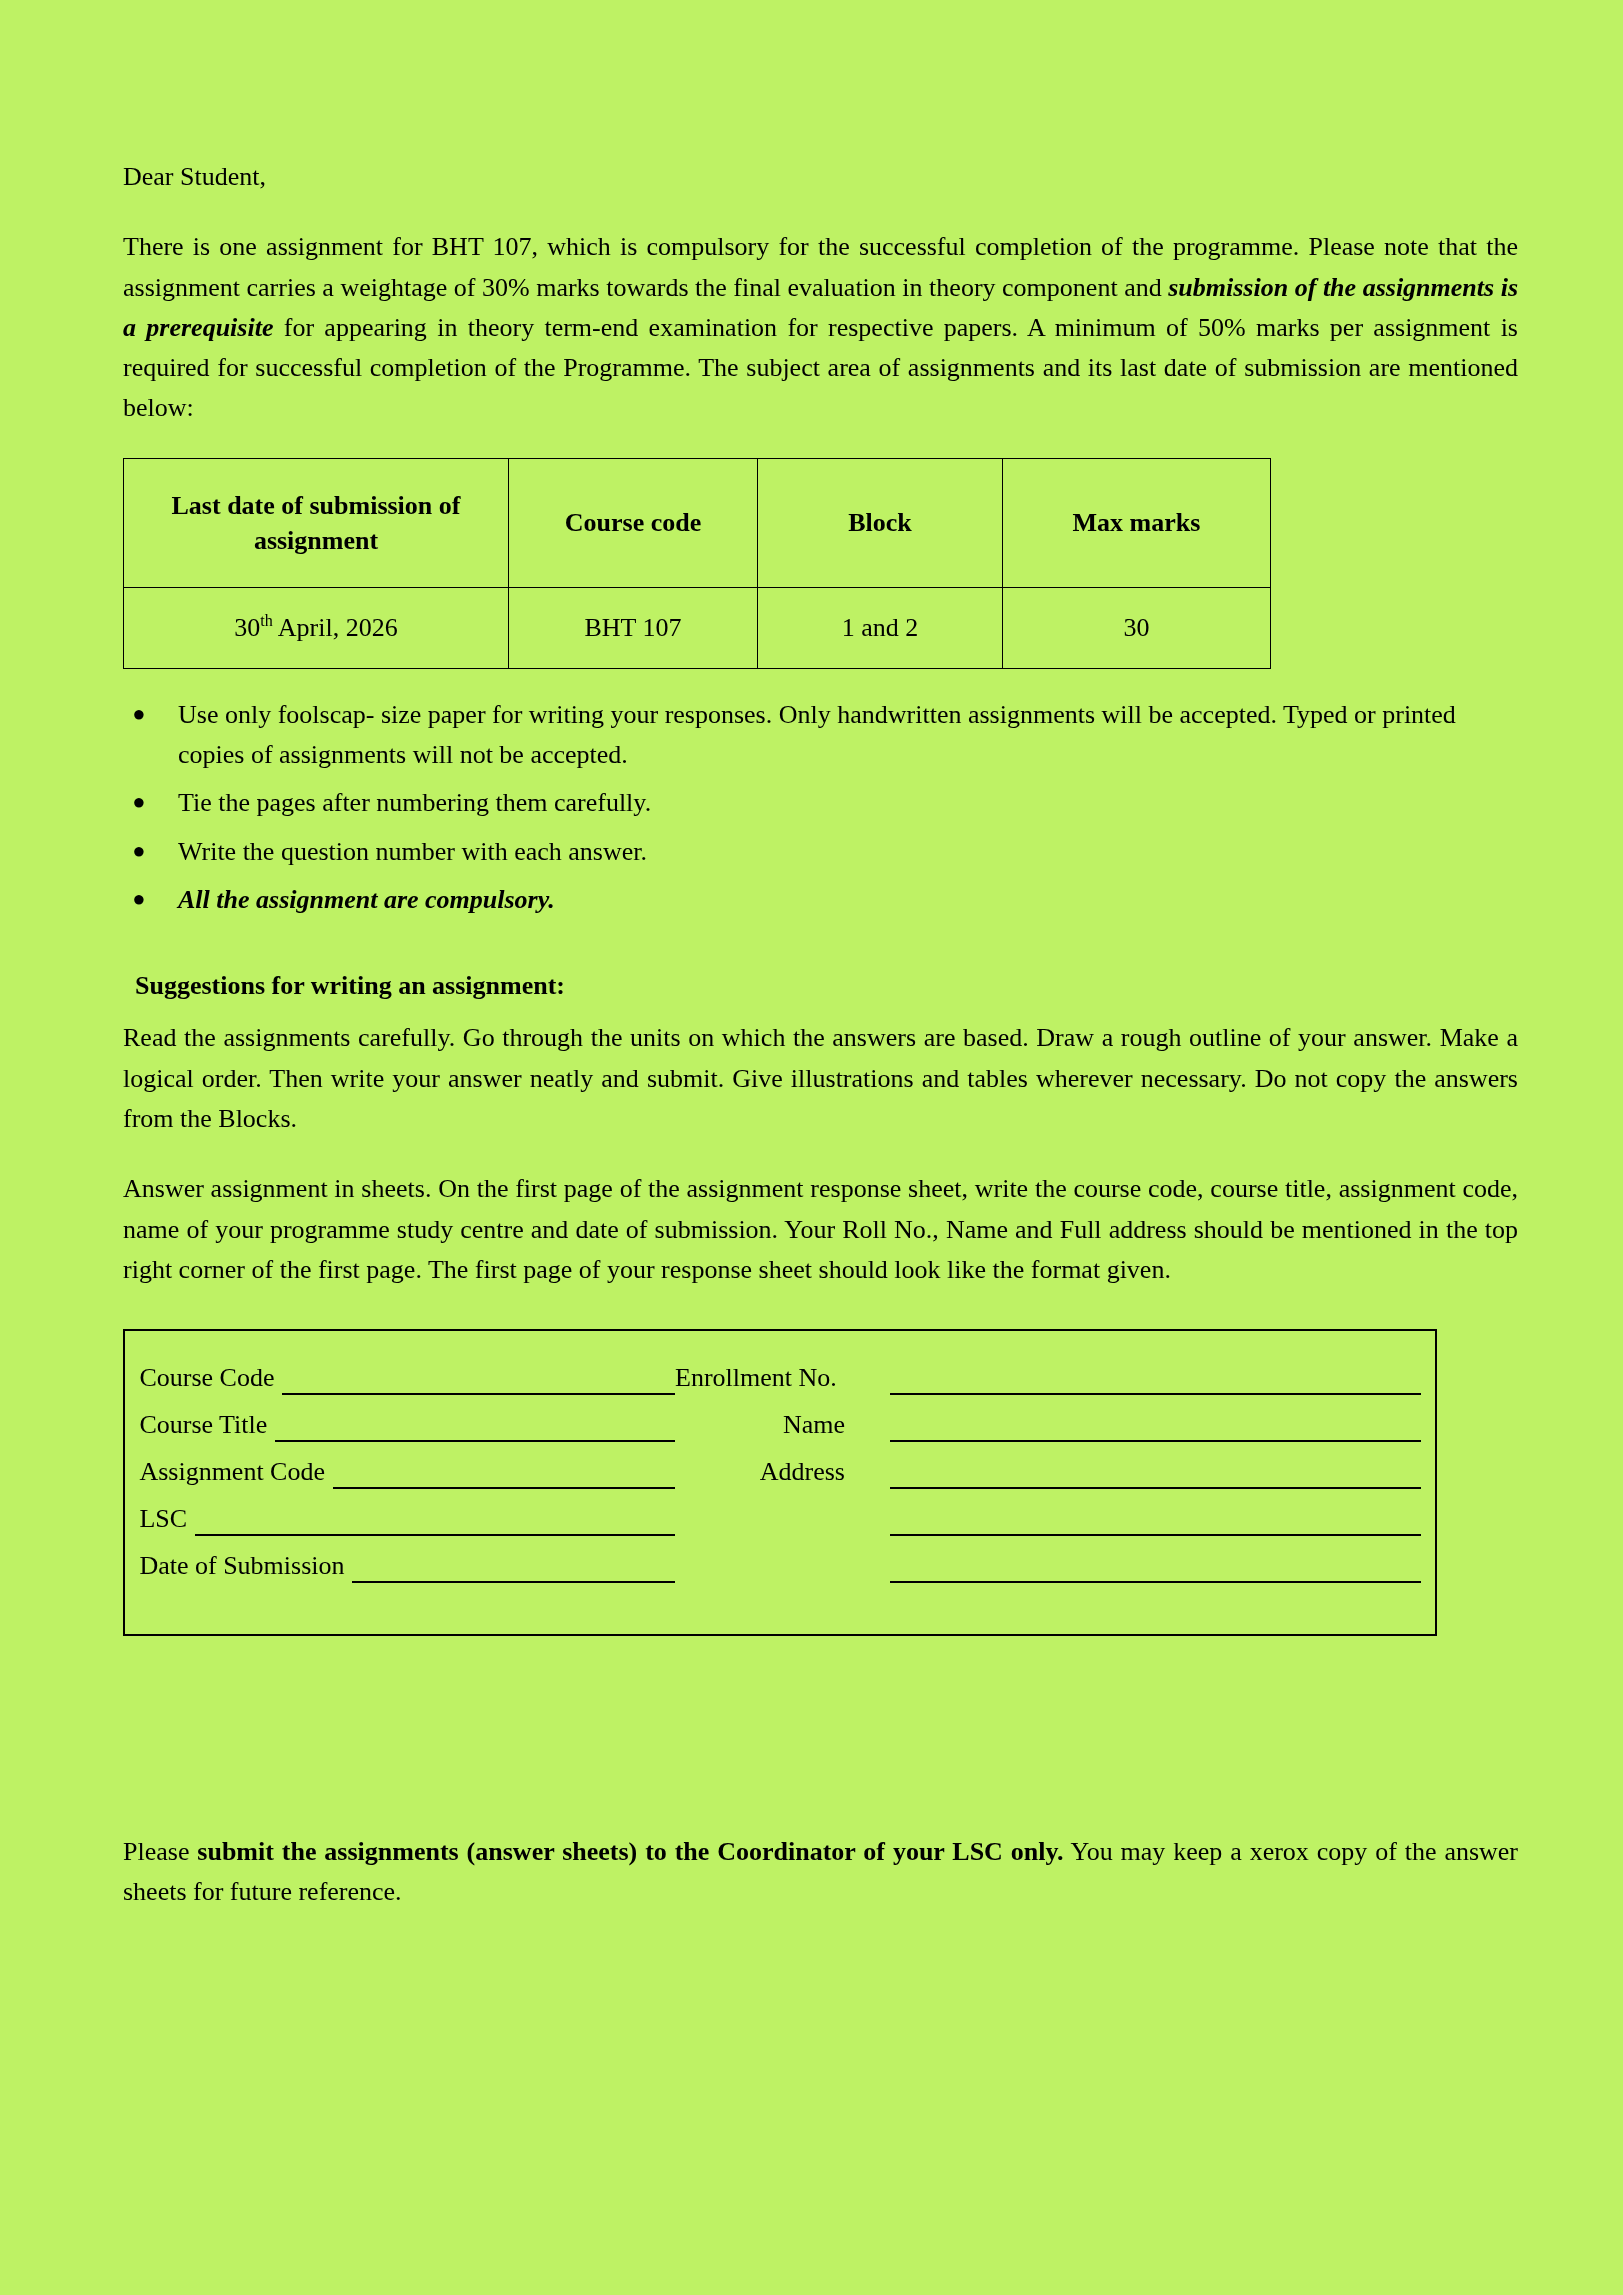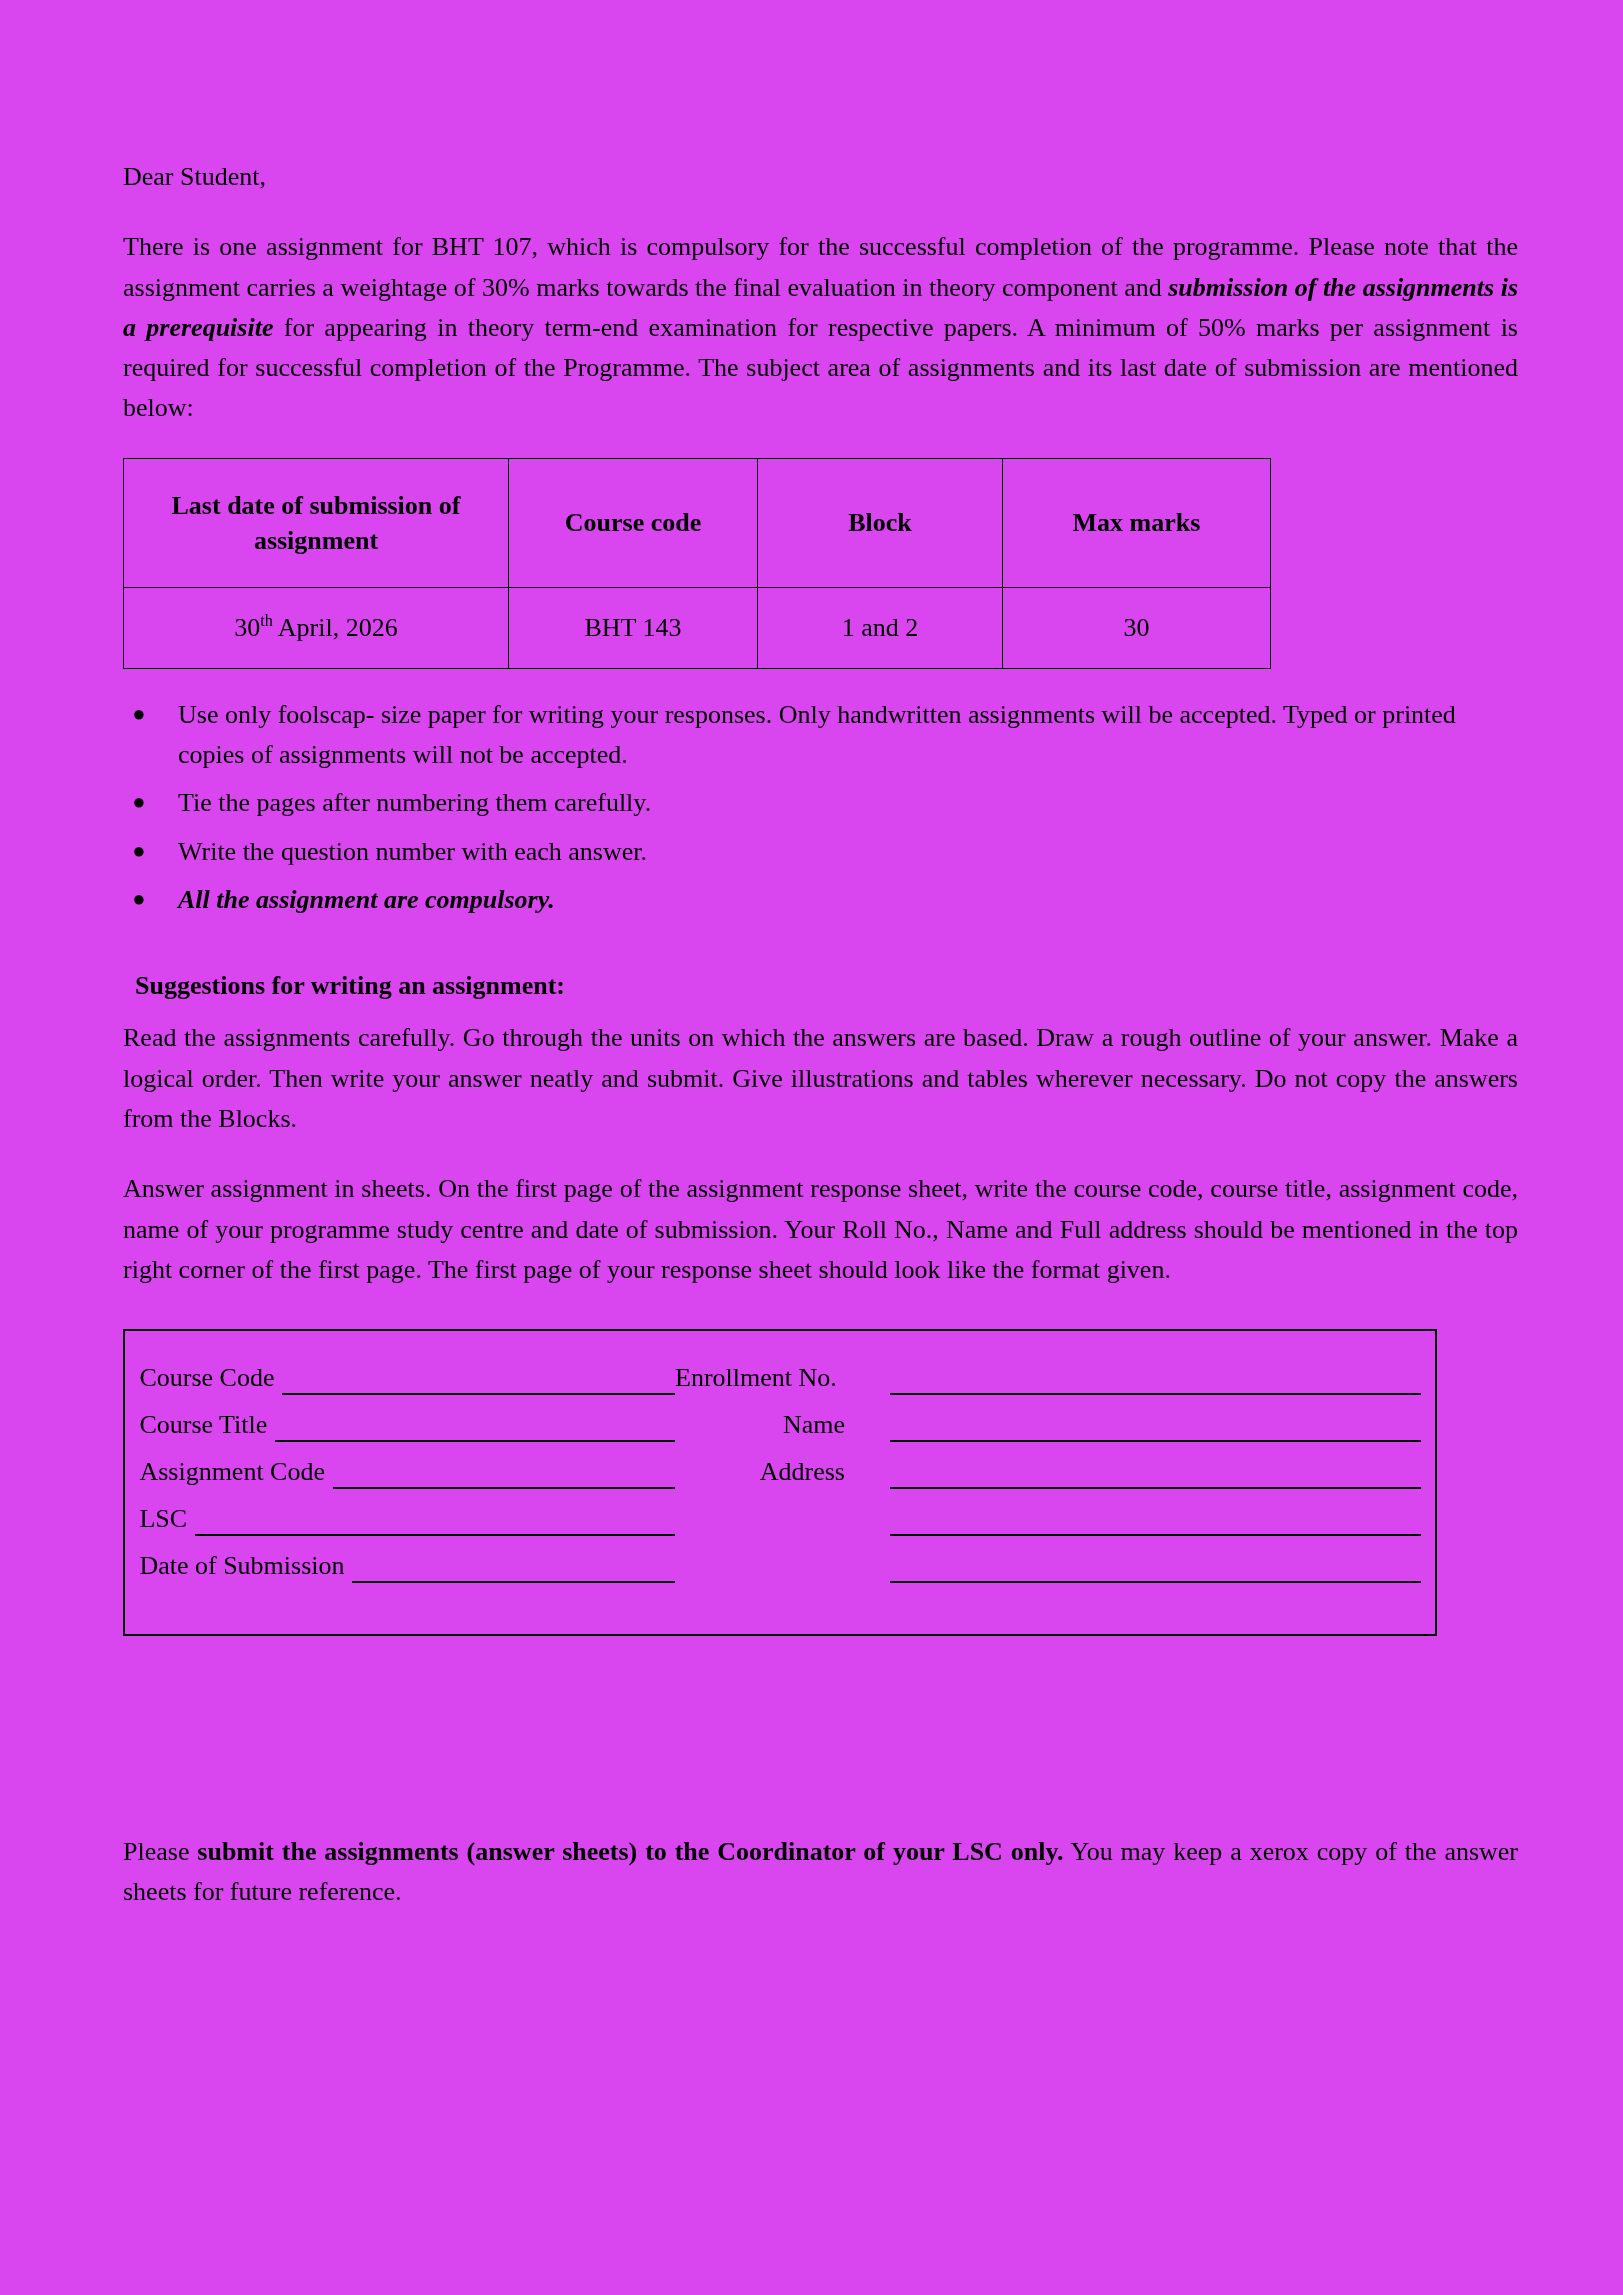--- a/index.html
+++ b/index.html
@@ -4,21 +4,21 @@
 <style>
   html, body {
     margin: 0;
     padding: 0;
     background: #ffffff;
   }
   .page {
     position: relative;
     width: 1624px;
     height: 2295px;
-    background: #d946ef;
+    background: #bef264;
     font-family: "Liberation Serif", "DejaVu Serif", serif;
     color: #000000;
     box-sizing: border-box;
     padding: 0;
     overflow: hidden;
   }
   .content {
     position: absolute;
     left: 123px;
     top: 157px;
@@ -178,21 +178,21 @@
         <tr>
           <th>Last date of submission of assignment</th>
           <th>Course code</th>
           <th>Block</th>
           <th>Max marks</th>
         </tr>
       </thead>
       <tbody>
         <tr>
           <td><span>30</span><sup>th</sup><span> April, 2026</span></td>
-          <td>BHT 143</td>
+          <td>BHT 107</td>
           <td>1 and 2</td>
           <td>30</td>
         </tr>
       </tbody>
     </table>
 
     <div class="spacer-28"></div>
 
 
     <ul class="notes">

